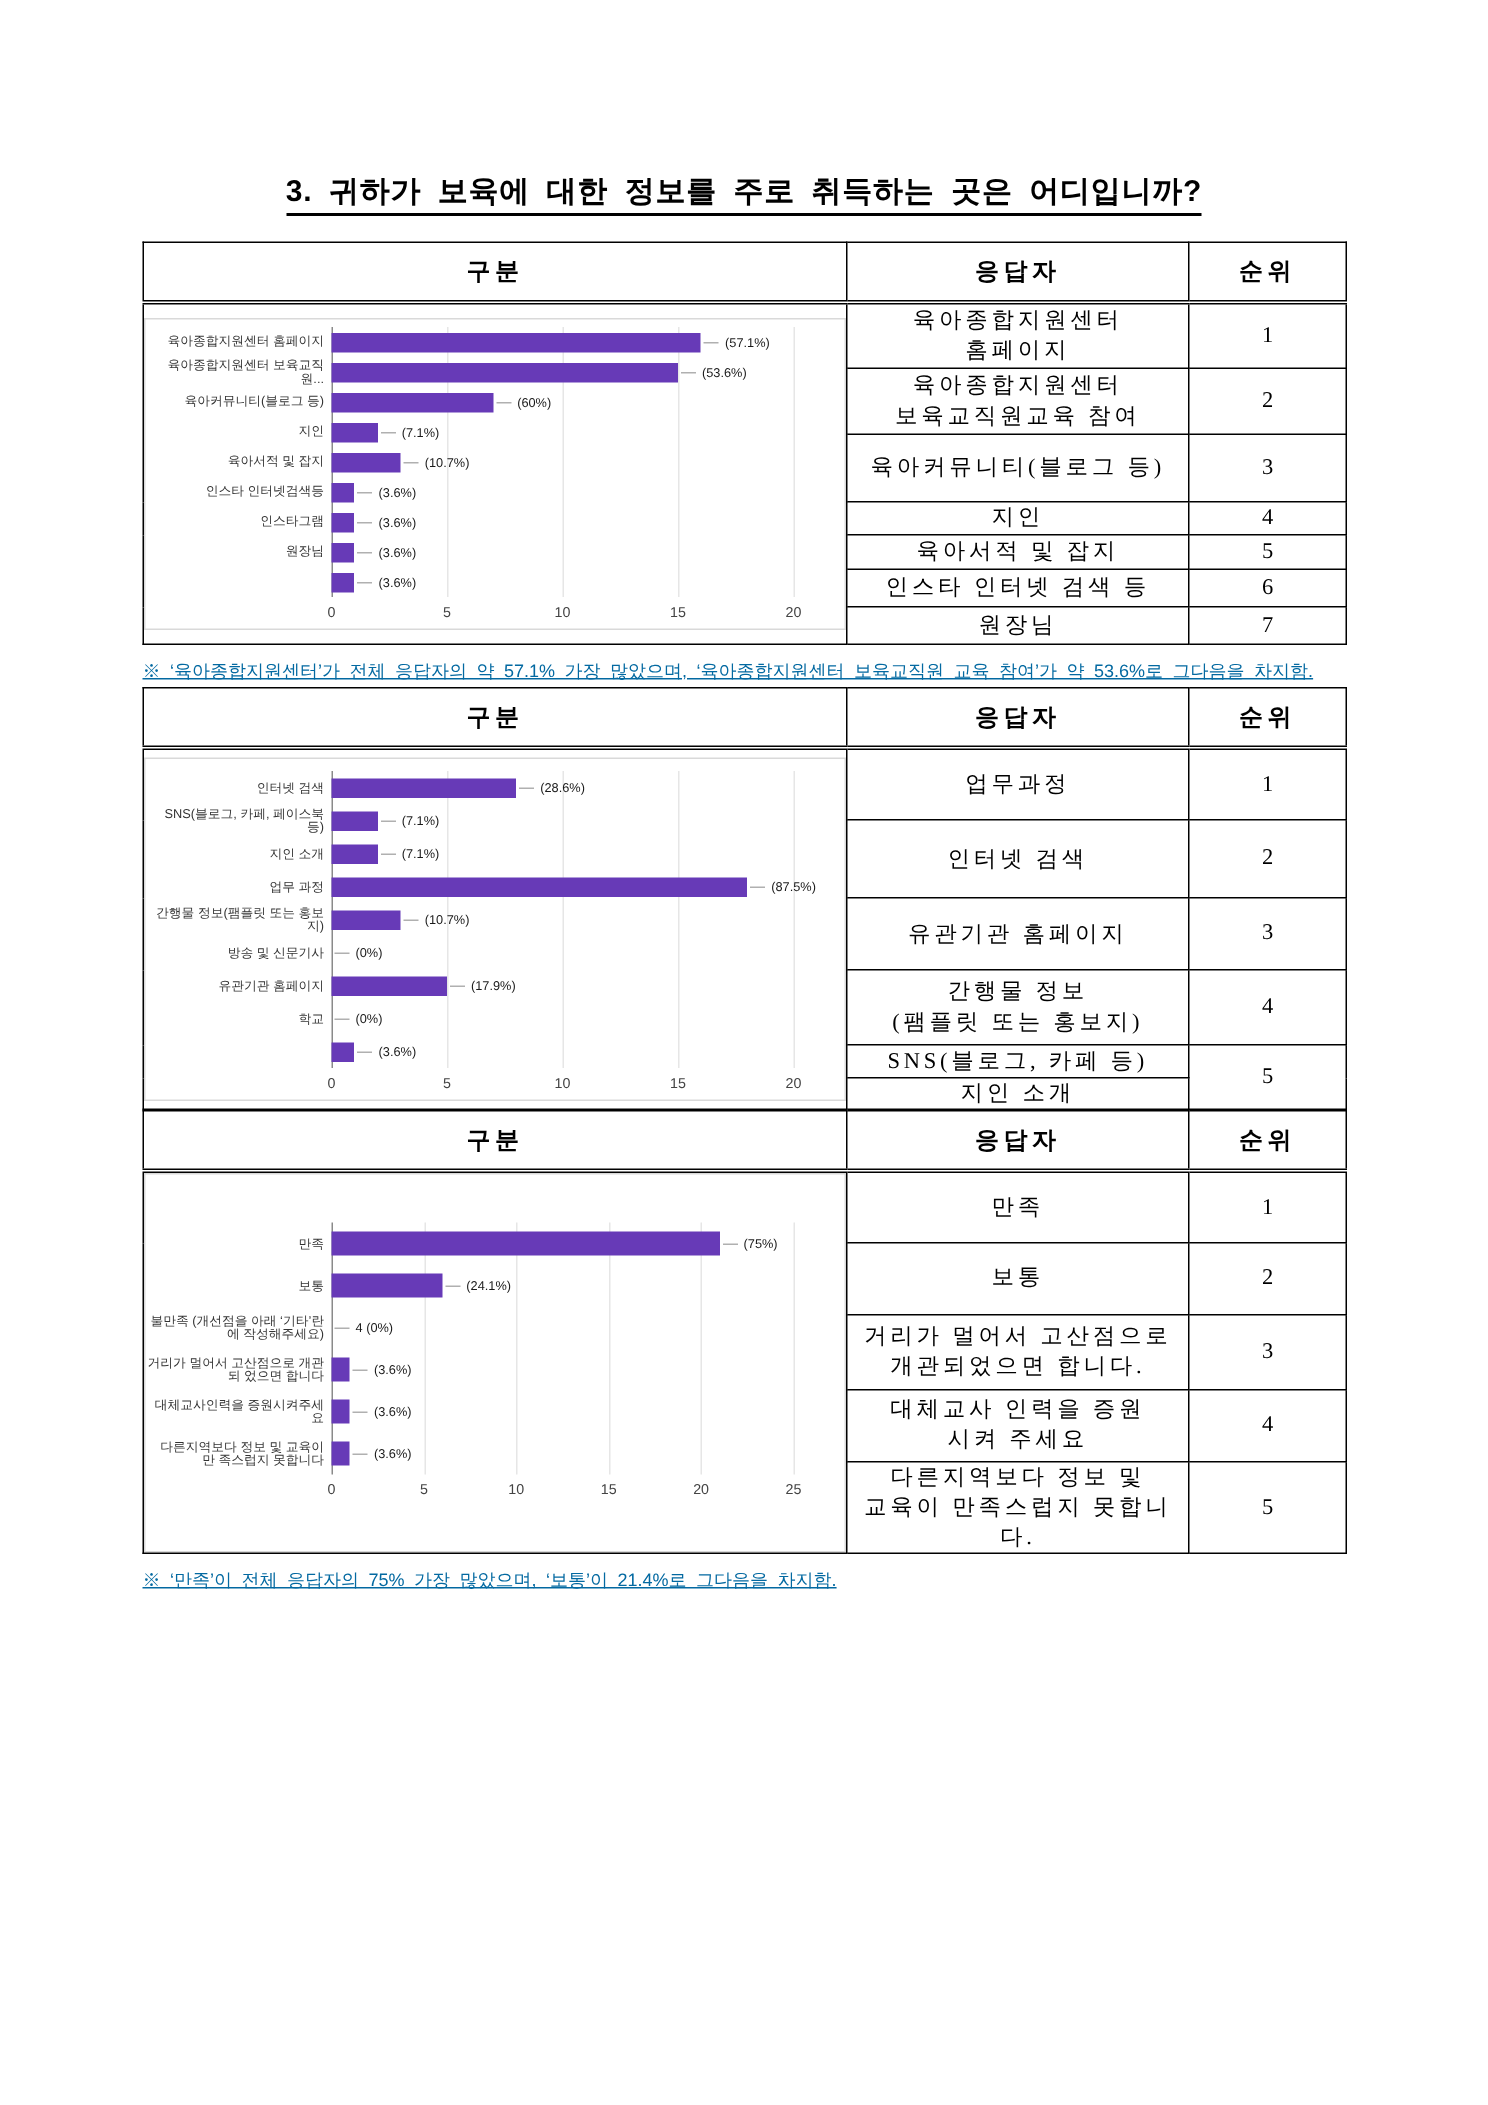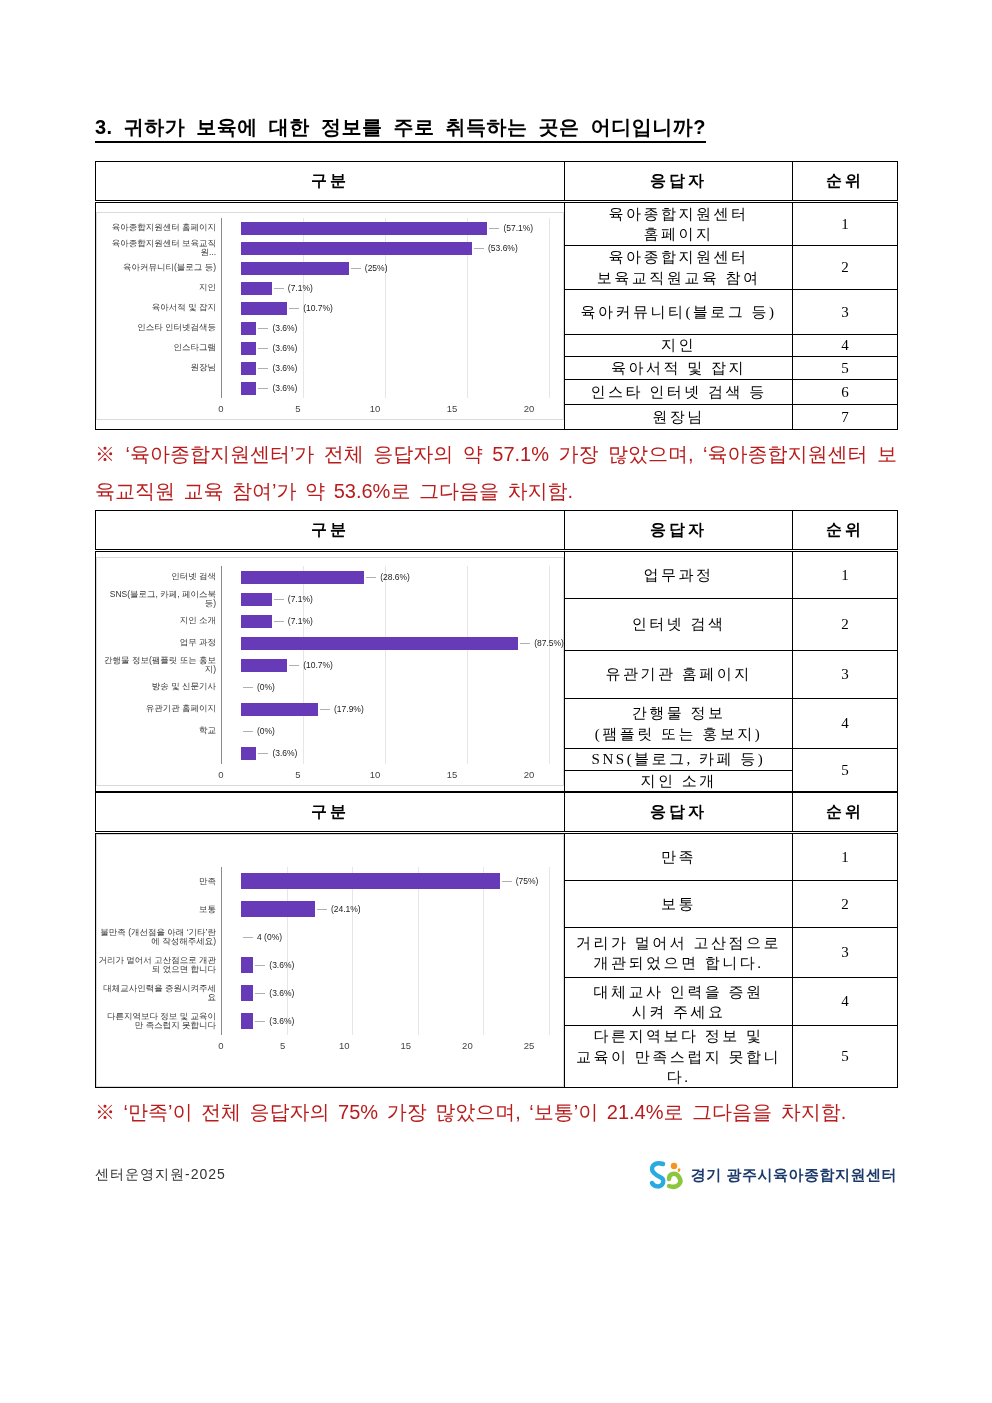--- a/index.html
+++ b/index.html
@@ -4,52 +4,52 @@
 <style>
   html,body{margin:0;padding:0;background:#fff;}
   .page{
     width:992px;height:1403px;position:relative;overflow:hidden;
     background:#fff;font-family:"Liberation Sans",sans-serif;color:#000;
     box-sizing:border-box;padding:114px 0 0 95px;
   }
   .content{width:802px;}
 
   
-  .sec-title{margin:0 0 20px 0;font-size:20px;font-weight:bold;word-spacing:5px;letter-spacing:0.5px;}
+  .sec-title{margin:0 0 20px 0;font-size:20px;font-weight:bold;word-spacing:5px;letter-spacing:0.5px;text-align:center;}
   .sec-title .u{border-bottom:2px solid #000;padding-bottom:3px;display:inline;}
 
   
   table.sec-table{border-collapse:collapse;table-layout:fixed;width:802px;}
   table.sec-table th,table.sec-table td{border:1px solid #000;padding:0;margin:0;}
   table.sec-table{border:1.5px solid #000;}
   table.sec-table th{
     font-size:16px;font-weight:bold;letter-spacing:3px;text-align:center;
     border-bottom:3px double #000;background:#fff;
   }
   td.resp{
     font-family:"Liberation Serif",serif;font-size:15px;letter-spacing:2.5px;
     text-align:center;vertical-align:middle;white-space:pre-line;line-height:1.35;
   }
   td.rank{
     font-family:"Liberation Serif",serif;font-size:15px;text-align:center;vertical-align:middle;
   }
   td.chart-cell{vertical-align:middle;padding:3px;}
 
   
-  .note{margin:6px 0 0 0;font-size:20px;line-height:1.85;text-align:justify;word-spacing:3px;color:#b91c1c;}
+  .note{margin:6px 0 0 0;font-size:12px;line-height:1.85;text-align:justify;word-spacing:3px;color:#0369a1;text-decoration:underline;}
 
   
   .chart{display:flex;border:1px solid #d9d9d9;background:#fff;box-sizing:border-box;width:100%;}
   .c-labels{width:124px;box-sizing:border-box;padding-right:5px;display:flex;flex-direction:column;}
   .c-label{
     display:flex;align-items:center;justify-content:flex-end;text-align:right;
     font-size:8.5px;line-height:1.1;color:#333;overflow:hidden;
   }
   .c-right{flex:1;display:flex;flex-direction:column;min-width:0;}
-  .c-scale{position:relative;width:calc(100% - 34px);padding-left:20px;}
+  .c-scale{position:relative;width:calc(100% - 34px);}
   .c-grid{position:absolute;top:0;bottom:0;width:1px;background:#e6e6e6;}
   .c-grid.zero{background:#8a8a8a;}
   .c-barrow{display:flex;align-items:center;position:relative;z-index:1;}
   .c-bar{height:13px;background:#673AB7;flex:0 0 auto;}
   .c-whisker{width:10px;height:1px;background:#b0b0b0;margin:0 4px 0 2px;flex:0 0 auto;}
   .c-pct{font-size:8.5px;color:#1a1a1a;white-space:nowrap;}
   .c-xaxis{position:relative;width:calc(100% - 34px);height:18px;margin-top:3px;}
   .c-xtick{position:absolute;top:2px;transform:translateX(-50%);font-size:9.5px;color:#444;}
 
   .ch1 .c-label,.ch1 .c-barrow{height:20px;}
@@ -122,21 +122,21 @@
                         <span class="c-pct">(57.1%)</span>
                       </div>
                       <div class="c-barrow">
                         <div class="c-bar" style="width: 75%; background: rgb(103, 58, 183);"></div>
                         <span class="c-whisker"></span>
                         <span class="c-pct">(53.6%)</span>
                       </div>
                       <div class="c-barrow">
                         <div class="c-bar" style="width: 35%; background: rgb(103, 58, 183);"></div>
                         <span class="c-whisker"></span>
-                        <span class="c-pct">(25%)</span>
+                        <span class="c-pct">(60%)</span>
                       </div>
                       <div class="c-barrow">
                         <div class="c-bar" style="width: 10%; background: rgb(103, 58, 183);"></div>
                         <span class="c-whisker"></span>
                         <span class="c-pct">(7.1%)</span>
                       </div>
                       <div class="c-barrow">
                         <div class="c-bar" style="width: 15%; background: rgb(103, 58, 183);"></div>
                         <span class="c-whisker"></span>
                         <span class="c-pct">(10.7%)</span>
@@ -421,27 +421,15 @@
           <tr style="height:49px">
               <td class="resp">다른지역보다 정보 및
 교육이 만족스럽지 못합니다.</td>
               <td class="rank">5</td>
             </tr>
         </tbody>
       </table>
       <p class="note">※ ‘만족’이 전체 응답자의 75% 가장 많았으며, ‘보통’이 21.4%로 그다음을 차지함.</p>
     </div>
 
-    <div class="footer">
-      <span class="footer-left">센터운영지원-2025</span>
-      <span class="footer-right">
-        <svg width="38" height="32" viewBox="0 0 38 32">
-          <path d="M16 5 C7 2, 2 9, 7 14 C12 19, 18 18, 16 24 C14 29, 7 28, 5 24" fill="none" stroke="#29abe2" stroke-width="4.5" stroke-linecap="round"></path>
-          <path d="M22 27 C30 30, 36 24, 32 18 C29 13, 22 14, 22 20" fill="none" stroke="#8cc63f" stroke-width="4.5" stroke-linecap="round"></path>
-          <circle cx="27" cy="7" r="3.2" fill="#f7931e"></circle>
-          <path d="M31 10 C33 8, 34 10, 33 12 C32 14, 30 13, 31 10 Z" fill="#f7931e"></path>
-        </svg>
-        <span class="footer-logo-text">경기 광주시육아종합지원센터</span>
-      </span>
-    </div>
 
   </div>
 </div>
 
 </body></html>

